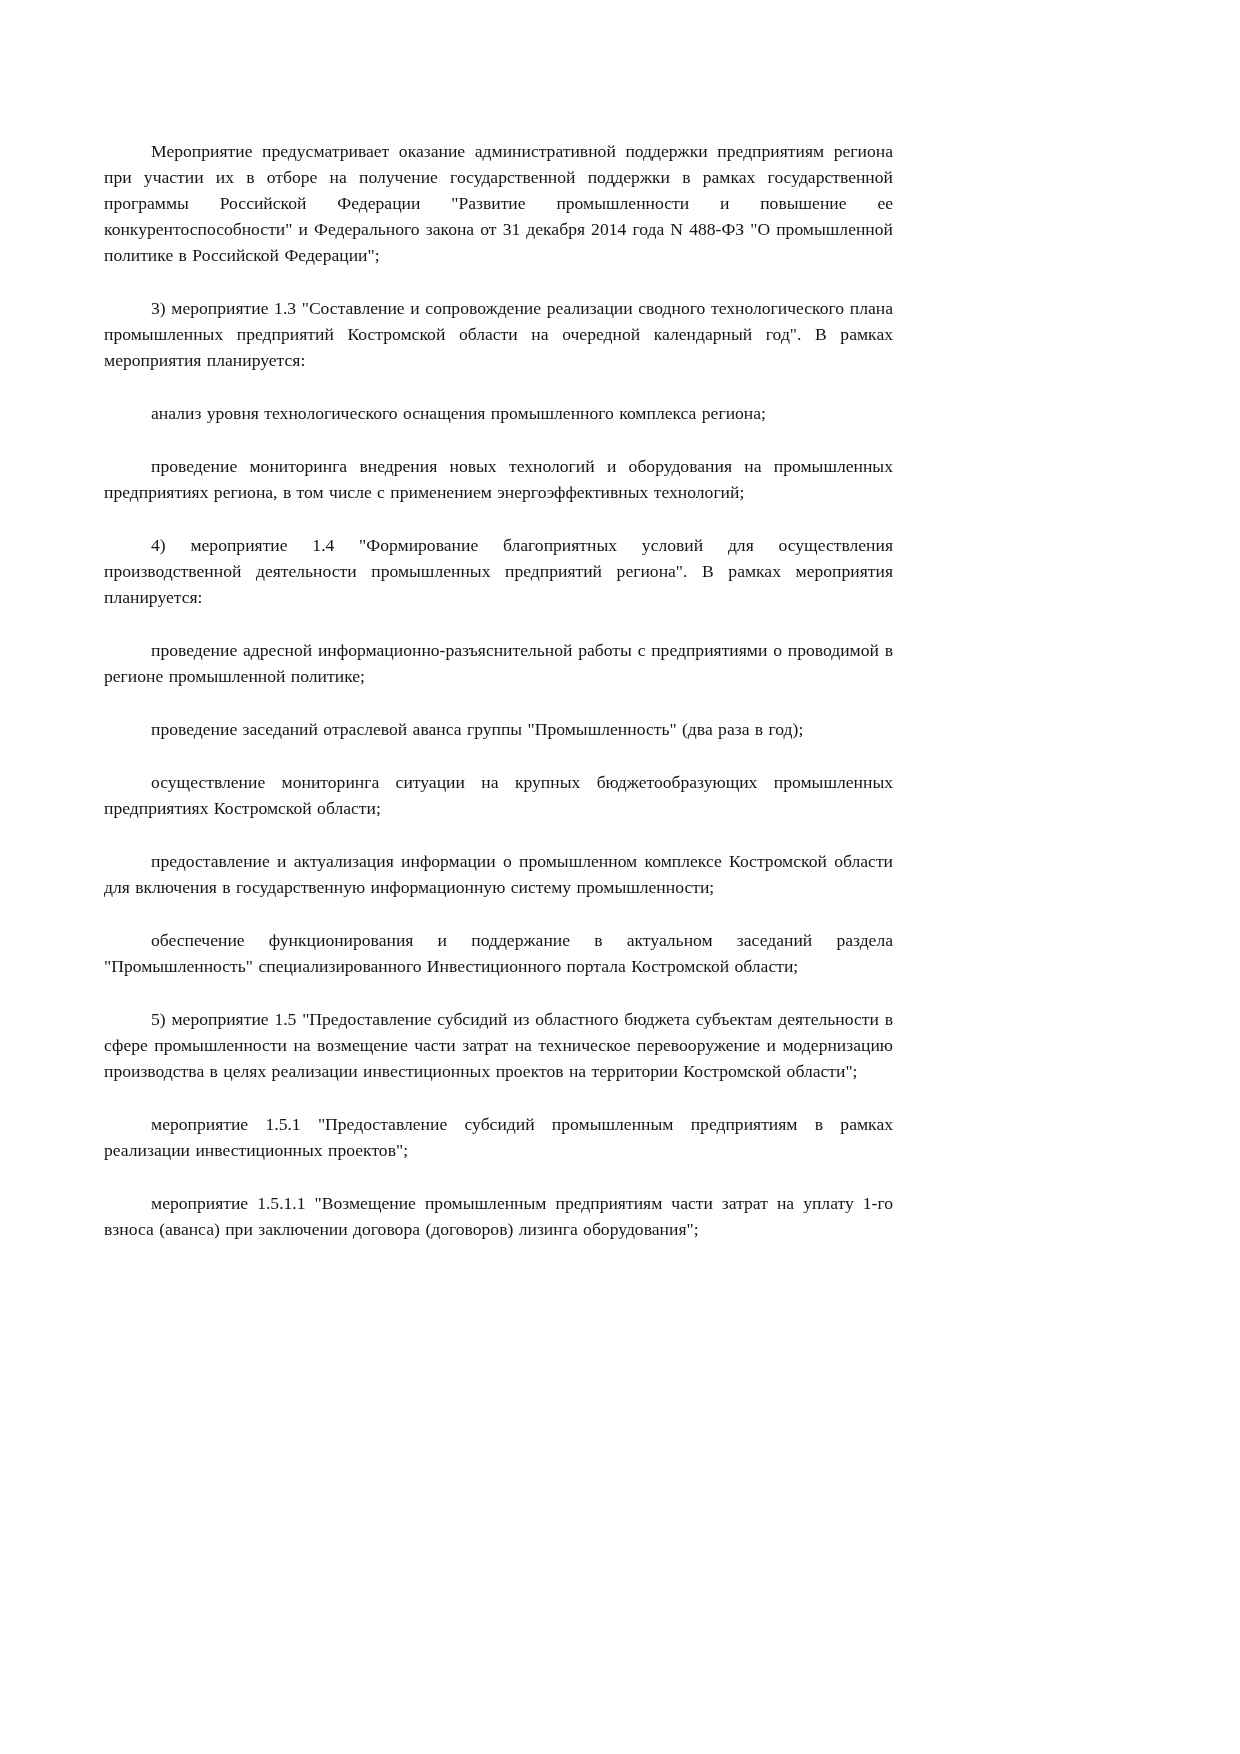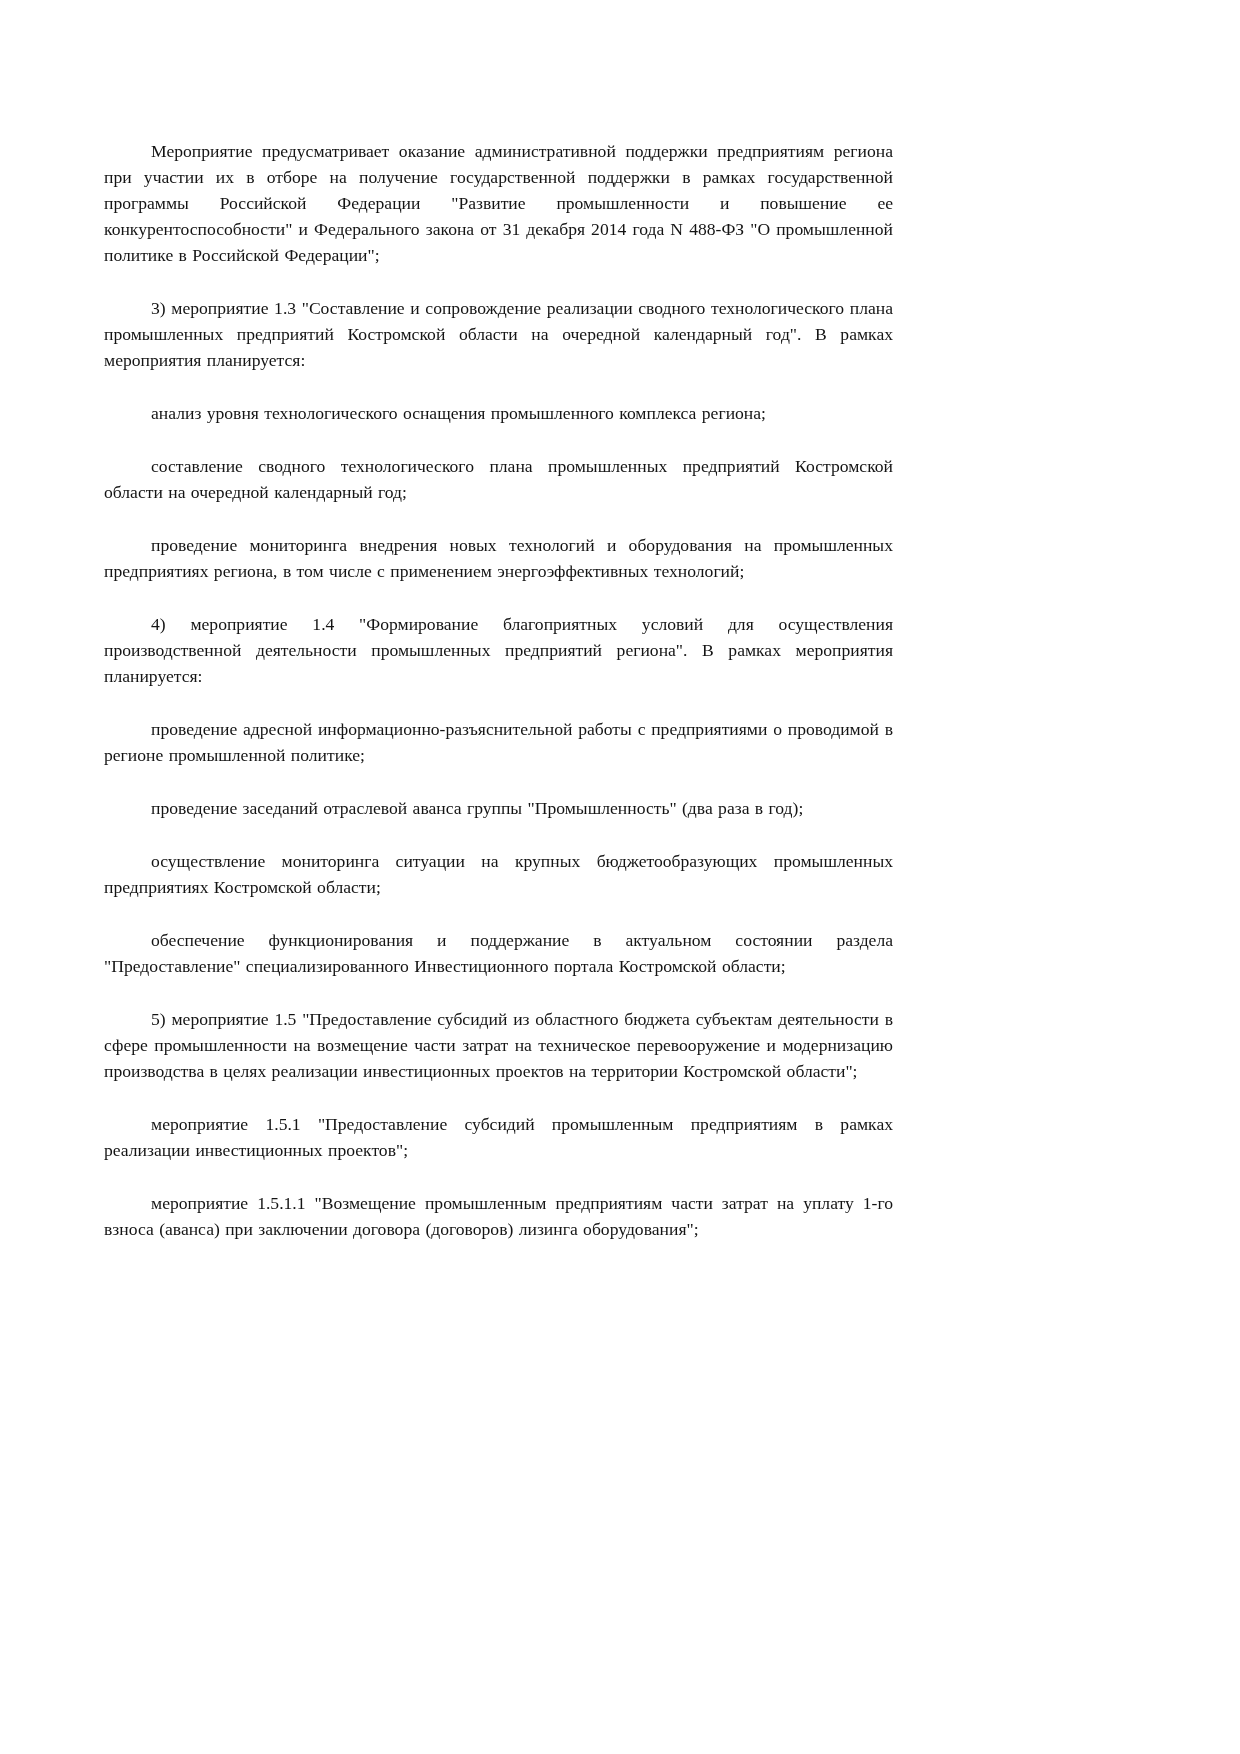--- a/index.html
+++ b/index.html
@@ -31,23 +31,23 @@
     word-spacing: 1px;
   }
 </style>
 </head>
 <body>
 
 <div class="page">
   <p>Мероприятие предусматривает оказание административной поддержки предприятиям региона при участии их в отборе на получение государственной поддержки в рамках государственной программы Российской Федерации "Развитие промышленности и повышение ее конкурентоспособности" и Федерального закона от 31 декабря 2014 года N 488-ФЗ "О промышленной политике в Российской Федерации";</p>
   <p>3) мероприятие 1.3 "Составление и сопровождение реализации сводного технологического плана промышленных предприятий Костромской области на очередной календарный год". В рамках мероприятия планируется:</p>
   <p>анализ уровня технологического оснащения промышленного комплекса региона;</p>
-  <p>составление сводного технологического плана промышленных предприятий Костромской области на очередной календарный год;</p>
   <p>проведение мониторинга внедрения новых технологий и оборудования на промышленных предприятиях региона, в том числе с применением энергоэффективных технологий;</p>
   <p>4) мероприятие 1.4 "Формирование благоприятных условий для осуществления производственной деятельности промышленных предприятий региона". В рамках мероприятия планируется:</p>
   <p>проведение адресной информационно-разъяснительной работы с предприятиями о проводимой в регионе промышленной политике;</p>
   <p>проведение заседаний отраслевой аванса группы "Промышленность" (два раза в год);</p>
   <p>осуществление мониторинга ситуации на крупных бюджетообразующих промышленных предприятиях Костромской области;</p>
-  <p>обеспечение функционирования и поддержание в актуальном состоянии раздела "Предоставление" специализированного Инвестиционного портала Костромской области;</p>
+  <p>предоставление и актуализация информации о промышленном комплексе Костромской области для включения в государственную информационную систему промышленности;</p>
+  <p>обеспечение функционирования и поддержание в актуальном заседаний раздела "Промышленность" специализированного Инвестиционного портала Костромской области;</p>
   <p>5) мероприятие 1.5 "Предоставление субсидий из областного бюджета субъектам деятельности в сфере промышленности на возмещение части затрат на техническое перевооружение и модернизацию производства в целях реализации инвестиционных проектов на территории Костромской области";</p>
   <p>мероприятие 1.5.1 "Предоставление субсидий промышленным предприятиям в рамках реализации инвестиционных проектов";</p>
   <p>мероприятие 1.5.1.1 "Возмещение промышленным предприятиям части затрат на уплату 1-го взноса (аванса) при заключении договора (договоров) лизинга оборудования";</p>
 </div>
 
 </body></html>

